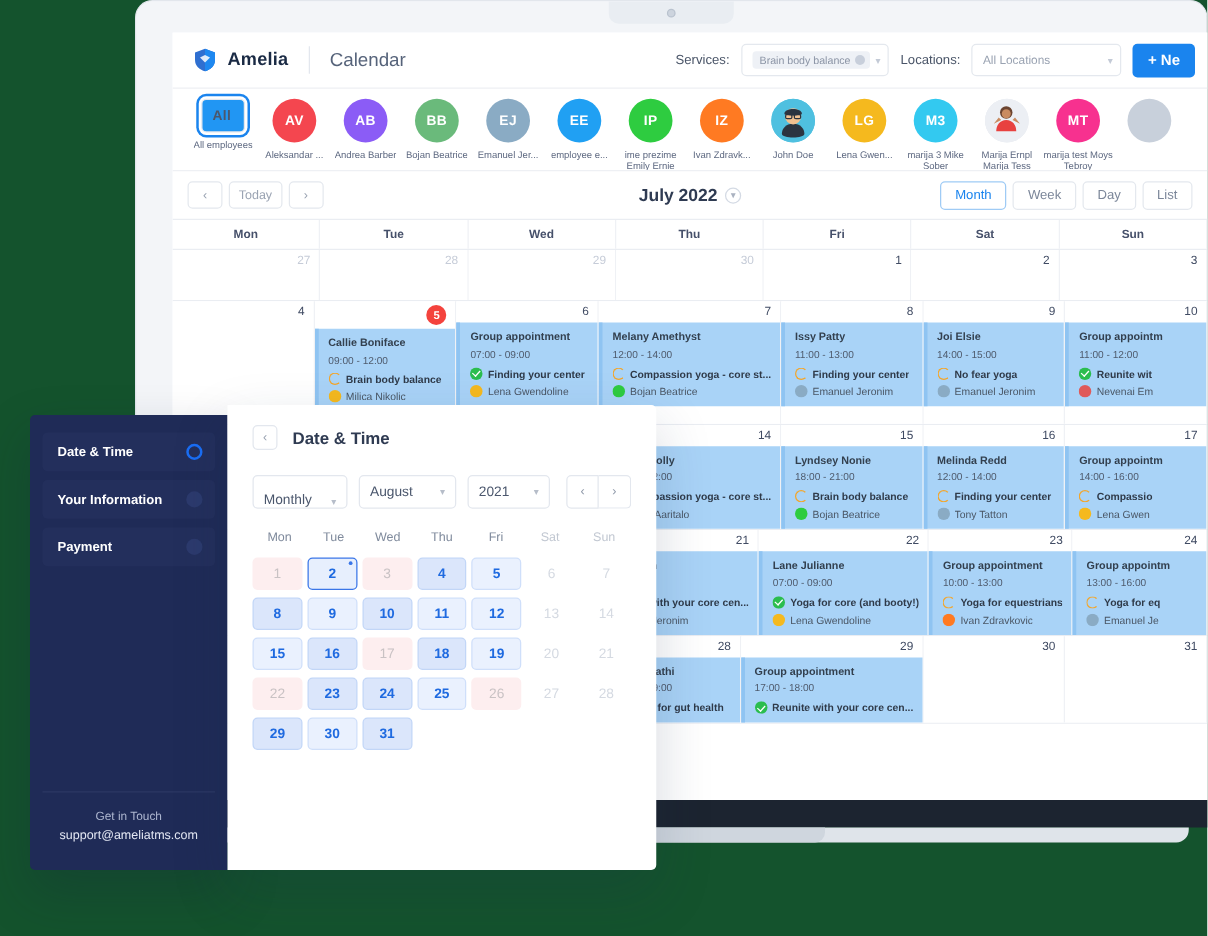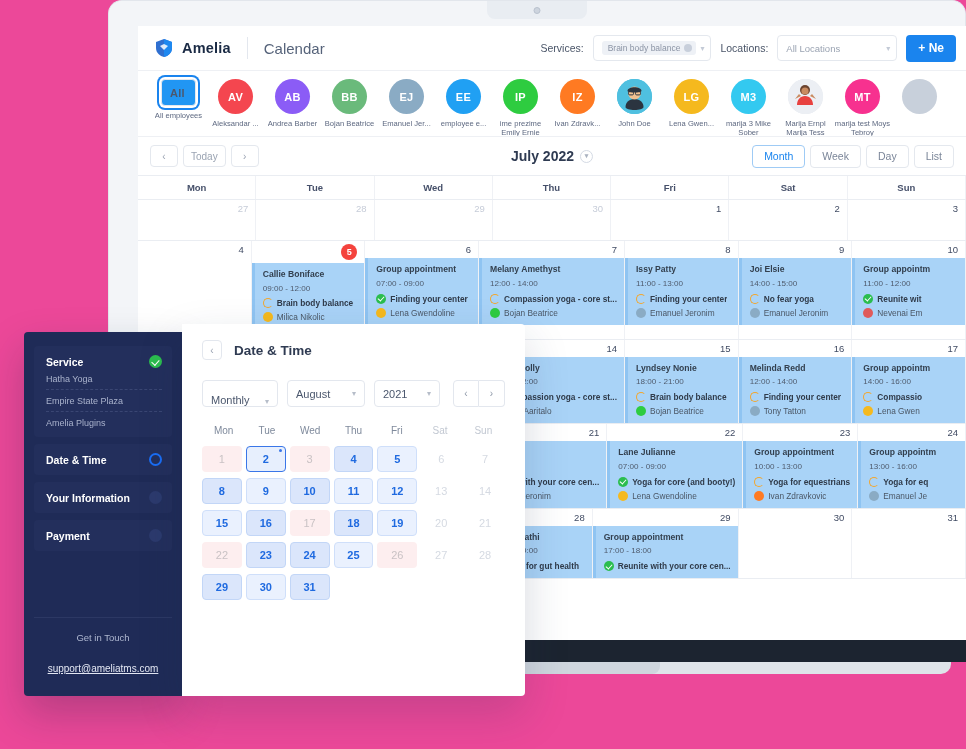--- a/index.html
+++ b/index.html
@@ -2,21 +2,21 @@
 <html><head>
 <meta charset="utf-8">
 <style>
   * { box-sizing: border-box; margin: 0; padding: 0; }
   html, body {
     width: 966px; height: 749px;
     background: #ffffff;
     font-family: "Liberation Sans", sans-serif;
     overflow: hidden;
   }
-  #root { position: relative; width: 966px; height: 749px; background:#ec4899; }
+  #root { position: relative; width: 966px; height: 749px; background:#14532d; }
 
   
   .laptop-shell {
     position:absolute; left:108px; top:0px; width:858px; height:640px;
     background:#f3f5f8;
     border-radius: 14px 14px 0 0;
     border:1px solid #e2e6ec;
     border-bottom:none;
     overflow:hidden;
   }
@@ -211,21 +211,21 @@
   .sub-item {
     font-size:9px; color:#a9b2cc; padding:6px 0 5px 0;
     border-bottom:1px dashed #3a4673;
   }
   .sub-item:last-child { border-bottom:none; padding-bottom:0; }
   .side-foot {
     position:absolute; left:0; right:0; bottom:22px; text-align:center;
     border-top:1px solid #2c3864; padding-top:14px; margin:0 10px;
   }
   .side-foot .t1 { font-size:9.5px; color:#aeb7d0; }
-  .side-foot .t2 { font-size:10px; color:#e3e7f3; margin-top:20px;text-decoration:underline; }
+  .side-foot .t2 { font-size:10px; color:#e3e7f3; margin-top:4px; }
 
   
   .picker {
     position:absolute; left:182px; top:324px; width:343px; height:372px;
     background:#fff; border-radius:0 4px 4px 0;
     box-shadow:0 18px 45px rgba(30,42,80,.18);
     padding:16px 20px 0 20px;
   }
   .picker-head { display:flex; align-items:center; gap:12px; }
   .back-btn {
@@ -722,29 +722,20 @@
             <div class="day">
               <div class="daynum">31</div>
             </div>
           </div>
         </div>
     </div>
   </div>
 
   <div class="booking-side">
     <div id="steps">
-        <div class="step">
-          <div class="step-head">
-            <span class="step-title">Service</span>
-            <span class="step-ind ind-done"></span>
-          </div>
-          <div class="sub-item">Hatha Yoga</div>
-          <div class="sub-item">Empire State Plaza</div>
-          <div class="sub-item">Amelia Plugins</div>
-        </div>
         <div class="step">
           <div class="step-head">
             <span class="step-title">Date &amp; Time</span>
             <span class="step-ind ind-active"></span>
           </div>
         </div>
         <div class="step">
           <div class="step-head">
             <span class="step-title">Your Information</span>
             <span class="step-ind ind-idle"></span>

